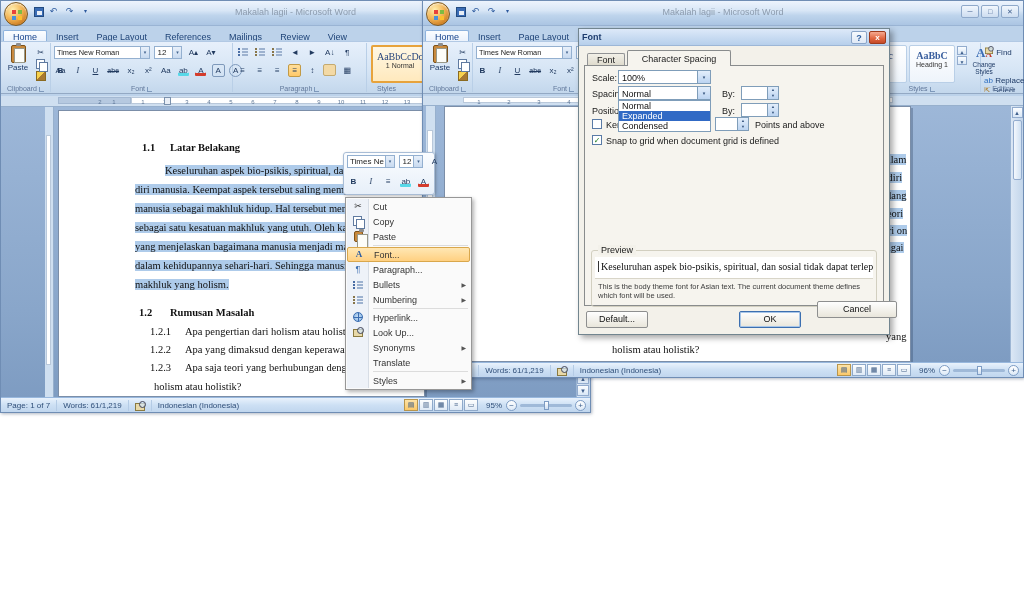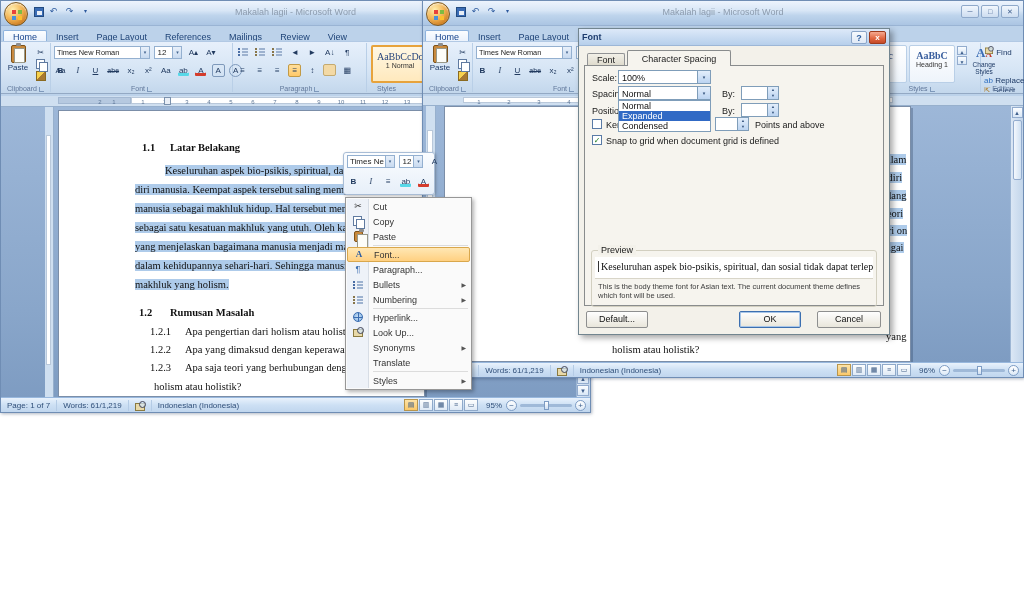--- a/index.html
+++ b/index.html
@@ -510,21 +510,21 @@
       <span class="dgrouplabel">Preview</span>
       <div class="abs" style="left:3px;right:3px;top:6px;height:22px;background:#fff;border-bottom:1px solid #d8d5c8;overflow:hidden">
         <span class="previewtxt" style="position:absolute;left:3px;top:4px">Keseluruhan aspek bio-psikis, spiritual, dan sosial tidak dapat terlepas dalam di</span>
       </div>
       <div class="abs notetxt" style="left:6px;right:6px;top:31px">This is the body theme font for Asian text. The current document theme defines which font will be used.</div>
     </div>
   </div>
 
   <div class="dbtn" style="left:7px;bottom:6px;width:62px">Default...</div>
   <div class="dbtn focus" style="left:160px;bottom:6px;width:62px">OK</div>
-  <div class="dbtn" style="left:238px;bottom:6px;width:64px">Cancel</div>
+  <div class="dbtn" style="left:238px;bottom:16px;width:80px">Cancel</div>
 </div>
 
 <div class="abs minibar" style="left:343px;top:152px;width:92px;height:43px;z-index:40">
   <div class="nowrap">
     <span class="combo" style="width:48px">
         <span>Times Ne</span>
         <span class="cmbarr">▾</span>
       </span>
     <span class="combo" style="width:24px">
         <span>12</span>

